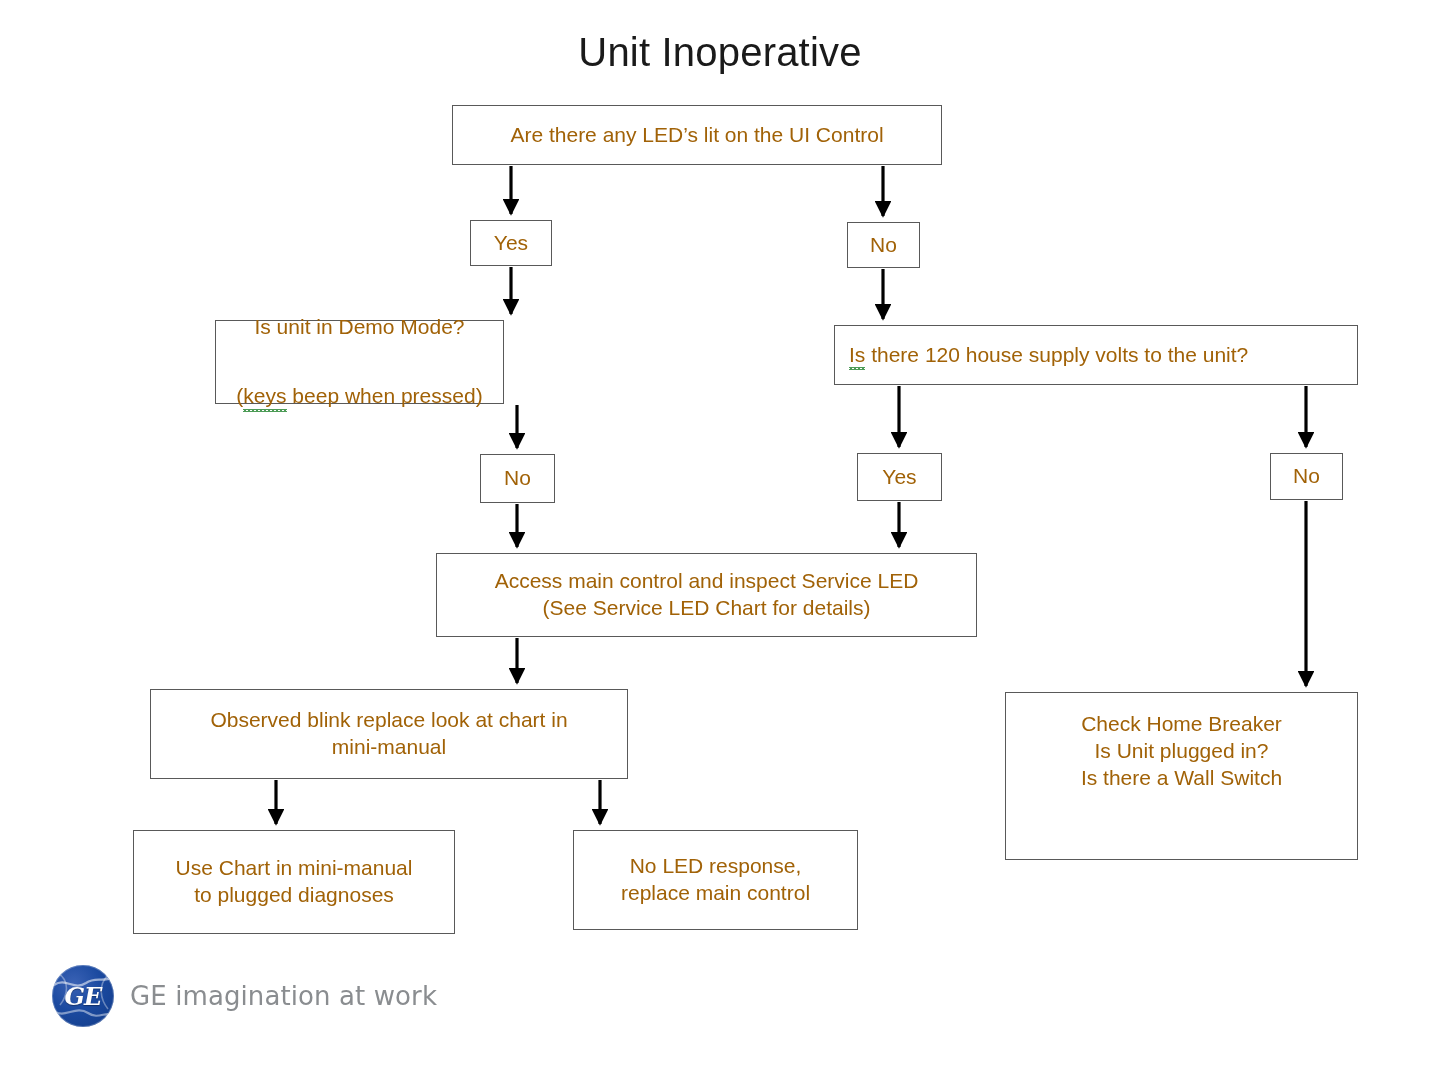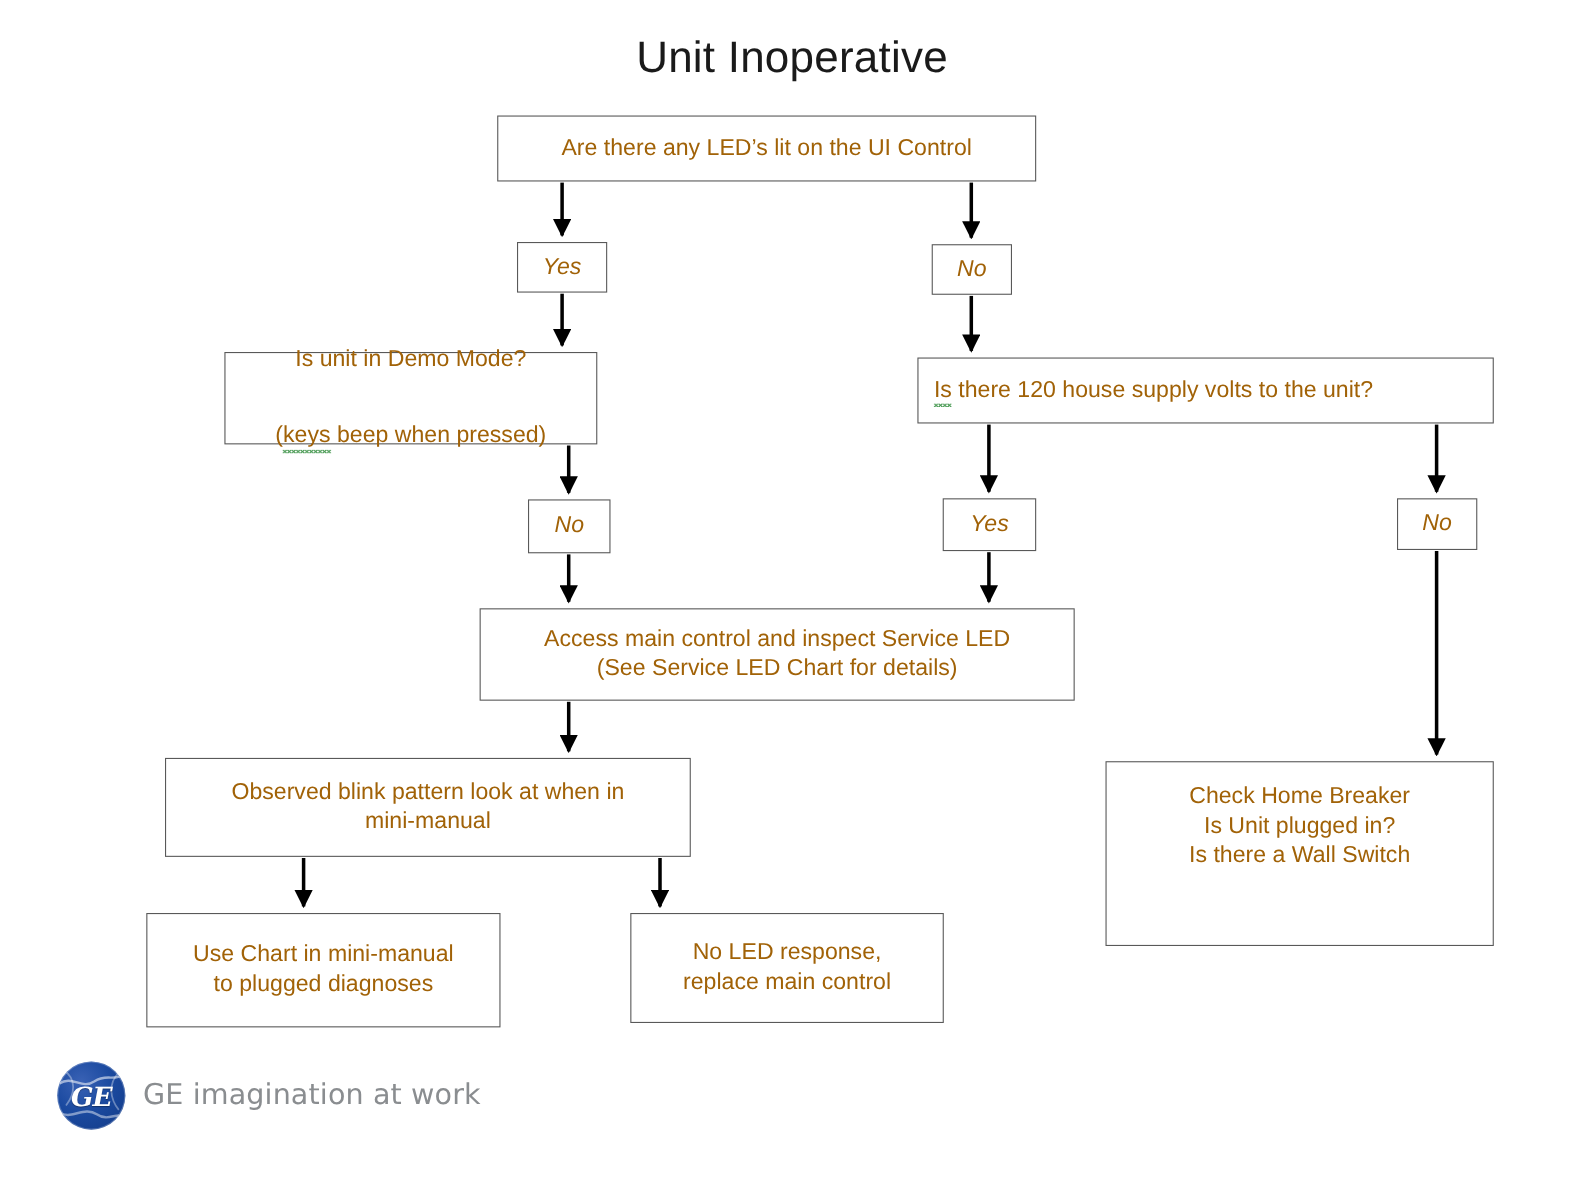--- a/index.html
+++ b/index.html
@@ -48,21 +48,20 @@
     align-items: center;
     justify-content: center;
     font-size: 21px;
     line-height: 1.28;
     color: #a16207;
     text-align: center;
     padding: 2px 6px;
   }
   .node.small {
     font-size: 21px;
-    font-style: italic;
   }
   .node .ln {
     display: block;
     white-space: nowrap;
   }
 
   
   .node.topalign {
     justify-content: flex-start;
     padding-top: 18px;
@@ -196,21 +195,21 @@
   </div>
 
   <div class="node small" style="left:470px; top:220px; width:82px; height:46px;">
     <span class="ln">Yes</span>
   </div>
 
   <div class="node small" style="left:847px; top:222px; width:73px; height:46px;">
     <span class="ln">No</span>
   </div>
 
-  <div class="node" style="left:204px; top:320px; width:339px; height:84px;gap:42px;">
+  <div class="node" style="left:215px; top:320px; width:289px; height:84px;gap:42px;">
     <span class="ln">Is unit in Demo Mode?</span>
     <span class="ln"><span>(</span><span class="sq">keys</span><span> beep when pressed)</span></span>
   </div>
 
   <div class="node small" style="left:480px; top:454px; width:75px; height:49px;">
     <span class="ln">No</span>
   </div>
 
   <div class="node" style="left:834px; top:325px; width:524px; height:60px; align-items:flex-start; padding-left:14px;">
     <span class="ln"><span class="sq">Is</span><span> there 120 house supply volts to the unit?</span></span>
@@ -223,21 +222,21 @@
   <div class="node small" style="left:1270px; top:453px; width:73px; height:47px;">
     <span class="ln">No</span>
   </div>
 
   <div class="node" style="left:436px; top:553px; width:541px; height:84px;">
     <span class="ln">Access main control and inspect Service LED</span>
     <span class="ln">(See Service LED Chart for details)</span>
   </div>
 
   <div class="node" style="left:150px; top:689px; width:478px; height:90px;">
-    <span class="ln">Observed blink pattern look at when in</span>
+    <span class="ln">Observed blink replace look at chart in</span>
     <span class="ln">mini-manual</span>
   </div>
 
   <div class="node" style="left:133px; top:830px; width:322px; height:104px;">
     <span class="ln">Use Chart in mini-manual</span>
     <span class="ln">to plugged diagnoses</span>
   </div>
 
   <div class="node" style="left:573px; top:830px; width:285px; height:100px;">
     <span class="ln">No LED response,</span>

